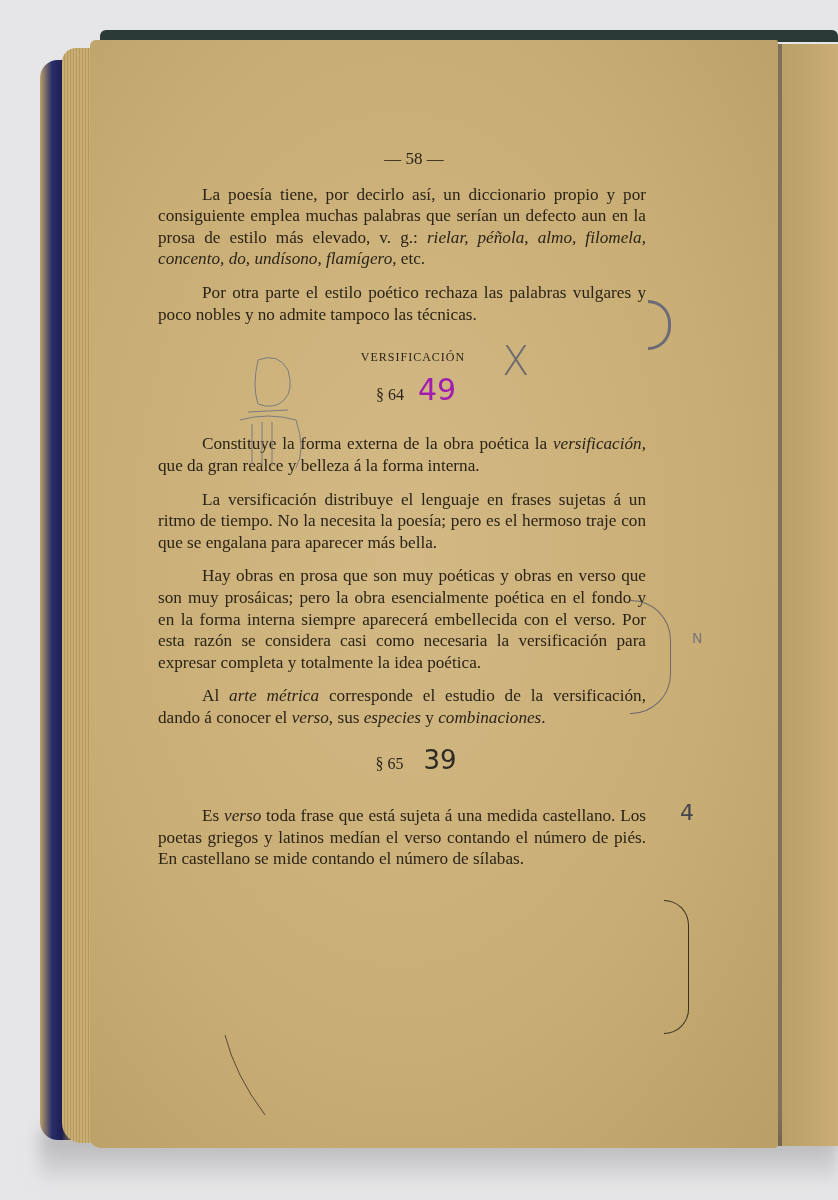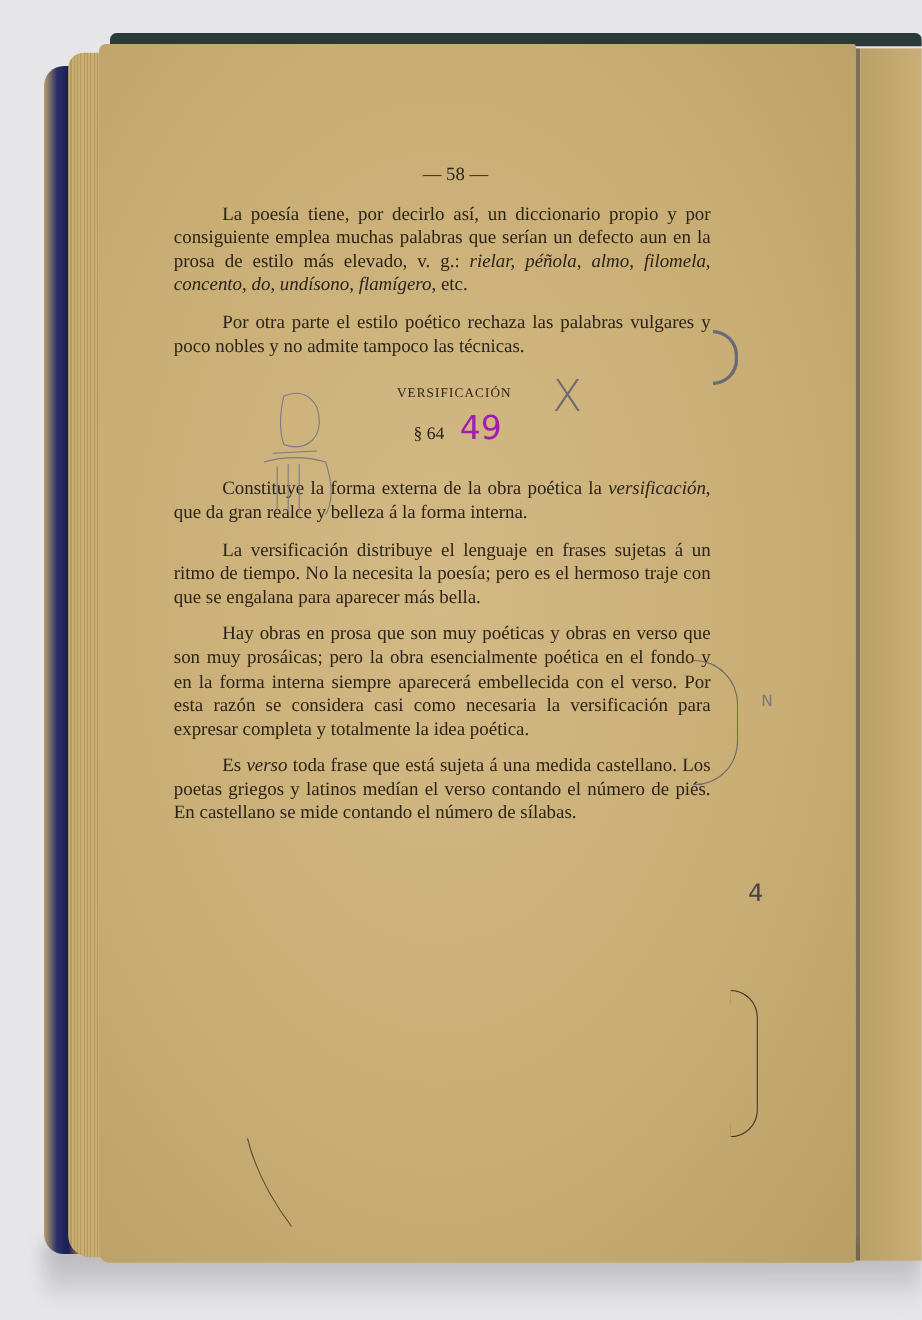--- a/index.html
+++ b/index.html
@@ -55,21 +55,25 @@
 
   <div class="heading">VERSIFICACIÓN</div>
 
   <div class="section">
     <span>§ 64</span><span class="hand">49</span>
   </div>
 
   <p class="indent"><span>Constituye la forma externa de la obra poética la </span><i>versificación</i><span>, que da gran realce y belleza á la forma interna.</span></p>
   <p class="indent">La versificación distribuye el lenguaje en frases sujetas á un ritmo de tiempo. No la necesita la poesía; pero es el hermoso traje con que se engalana para aparecer más bella.</p>
   <p class="indent">Hay obras en prosa que son muy poéticas y obras en verso que son muy prosáicas; pero la obra esencialmente poética en el fondo y en la forma interna siempre aparecerá embellecida con el verso. Por esta razón se considera casi como necesaria la versificación para expresar completa y totalmente la idea poética.</p>
+  <p class="indent"><span>Al </span><i>arte métrica</i><span> corresponde el estudio de la versificación, dando á conocer el </span><i>verso</i><span>, sus </span><i>especies</i><span> y </span><i>combinaciones</i><span>.</span></p>
 
+  <div class="section" style="margin-top:22px;margin-bottom:30px;">
+    <span>§ 65</span><span class="hand2">39</span>
+  </div>
 
   <p class="indent"><span>Es </span><i>verso</i><span> toda frase que está sujeta á una medida castellano. Los poetas griegos y latinos medían el verso contando el número de piés. En castellano se mide contando el número de sílabas.</span></p>
 </div>
 
 <div class="mark" style="left:502px;top:338px;font-size:40px;font-weight:100;color:#6d6a70;">X</div>
 <div class="mark" style="left:692px;top:630px;font-size:14px;color:#7a7680;">N</div>
 <div class="mark" style="left:680px;top:800px;font-size:22px;color:#45444e;">4</div>
 <div class="bracket" style="left:648px;top:300px;width:20px;height:44px;border-color:#6a6a78;border-width:3px;"></div>
 <div class="bracket" style="left:630px;top:600px;width:40px;height:112px;border-color:#6d6870;"></div>
 <div class="bracket" style="left:664px;top:900px;width:24px;height:132px;"></div>

